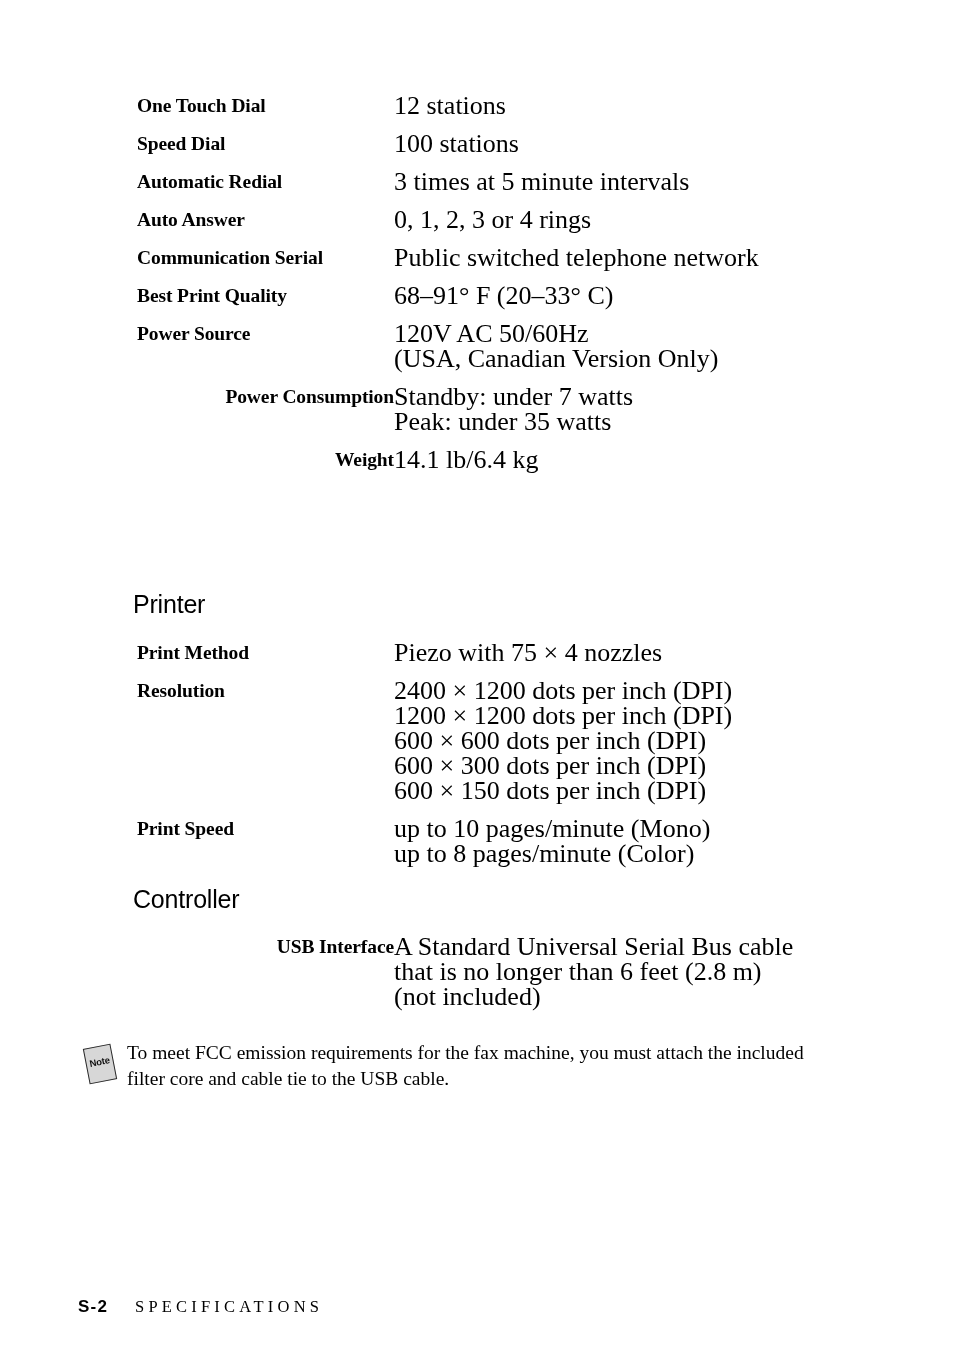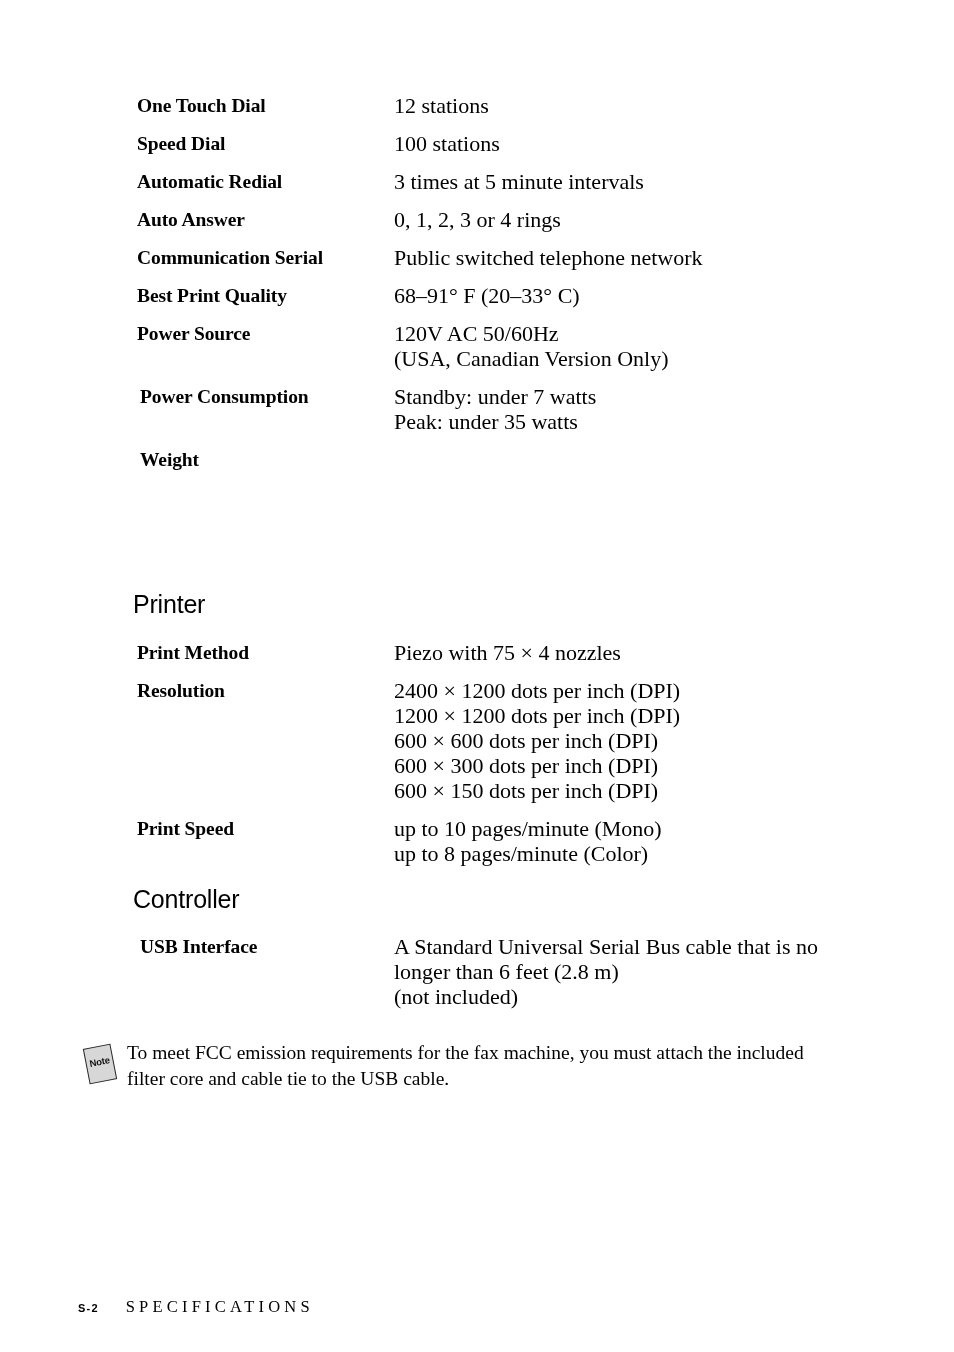--- a/index.html
+++ b/index.html
@@ -34,24 +34,24 @@
     margin-bottom: 13px;
   }
   .spec-label {
     width: 257px;
     flex: 0 0 257px;
     font-weight: bold;
     font-size: 19.5px;
     line-height: 25px;
     letter-spacing: -0.1px;
   }
-  .spec-label.indent { padding-left: 3px; width: 254px; flex-basis: 254px; }
+  .spec-label.indent { padding-left: 3px; width: 254px; flex-basis: 254px; text-align: right; }
   .spec-value {
     flex: 1 1 auto;
-    font-size: 22px;
+    font-size: 26px;
     line-height: 25px;
     white-space: pre-line;
   }
 
   
   .section-heading {
     position: absolute;
     left: 133px;
     font-family: "Liberation Sans", "DejaVu Sans", sans-serif;
     font-weight: normal;
@@ -108,21 +108,21 @@
   .footer {
     position: absolute;
     left: 78px;
     top: 1297px;
     display: flex;
     align-items: baseline;
   }
   .footer-page {
     font-family: "Liberation Sans", "DejaVu Sans", sans-serif;
     font-weight: bold;
-    font-size: 11px;
+    font-size: 17px;
     letter-spacing: 1.2px;
   }
   .footer-title {
     margin-left: 27px;
     font-size: 16.5px;
     letter-spacing: 4.2px;
   }
 </style>
 </head>
 <body>
@@ -170,20 +170,21 @@
 
     <div class="spec-row">
       <div class="spec-label indent">Power Consumption</div>
       <div class="spec-value">Standby: under 7 watts
 Peak: under 35 watts</div>
     </div>
 
 
     <div class="spec-row">
       <div class="spec-label indent">Weight</div>
+      <div class="spec-value">14.1 lb/6.4 kg</div>
     </div>
 
   </div>
 
   <div class="section-heading" id="heading-printer">Printer</div>
 
   <div class="spec-table" id="printer-table">
 
     <div class="spec-row">
       <div class="spec-label">Print Method</div>

